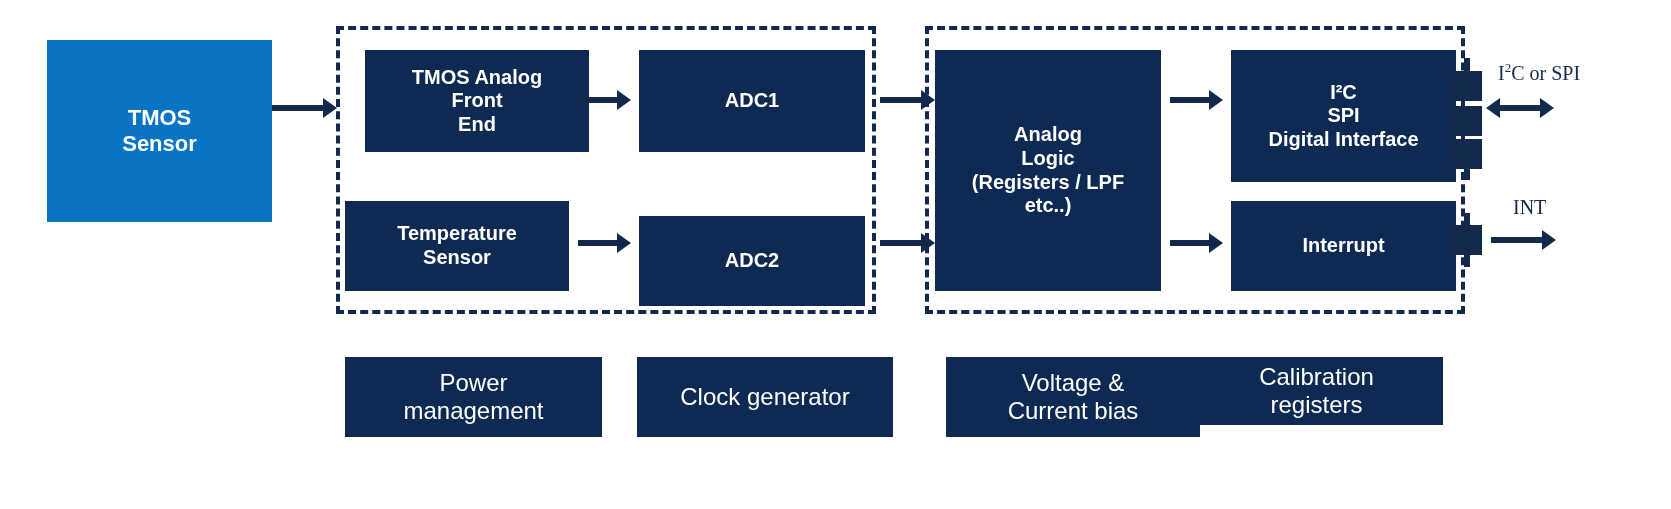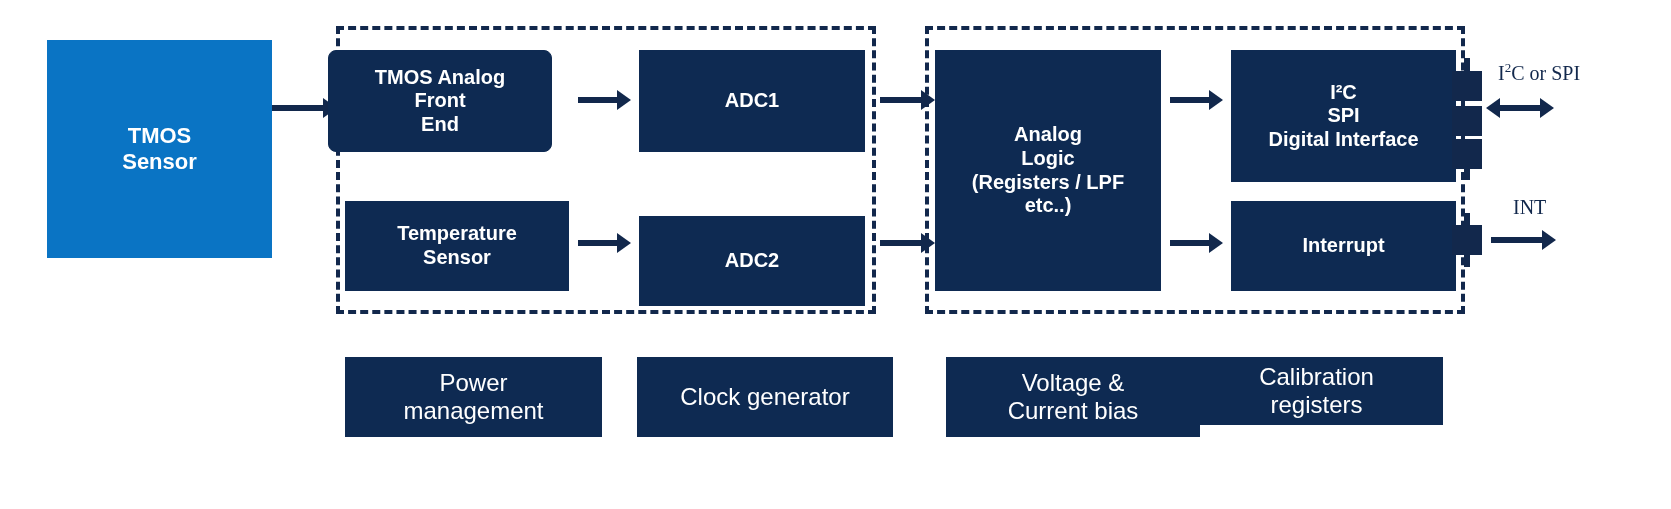--- a/index.html
+++ b/index.html
@@ -111,30 +111,30 @@
     font-size: 0.65em;
     vertical-align: super;
     line-height: 0;
   }
 </style>
 </head>
 <body>
 
 <div id="diagram">
 
-  <div class="node blue bold" style="left:47px; top:40px; width:225px; height:218px; font-size:22px;justify-content:flex-end;">
+  <div class="node blue bold" style="left:47px; top:40px; width:225px; height:182px; font-size:22px;justify-content:flex-end;">
     <span class="label">TMOS
 Sensor</span>
   </div>
 
   <div class="arrow" style="left:272px; top:105px; width:52px;"></div>
 
   <div class="dashbox" style="left:336px; top:26px; width:540px; height:288px;"></div>
 
-  <div class="node navy bold" style="left:328px; top:50px; width:224px; height:102px; font-size:20px;border-radius:8px;">
+  <div class="node navy bold" style="left:365px; top:50px; width:224px; height:102px; font-size:20px;">
     <span class="label">TMOS Analog
 Front
 End</span>
   </div>
 
   <div class="node navy bold" style="left:345px; top:201px; width:224px; height:90px; font-size:20px;">
     <span class="label">Temperature
 Sensor</span>
   </div>
 

